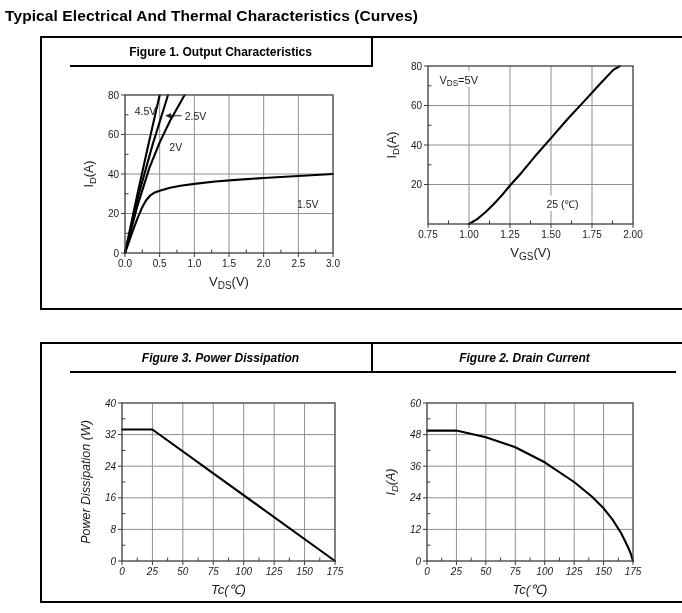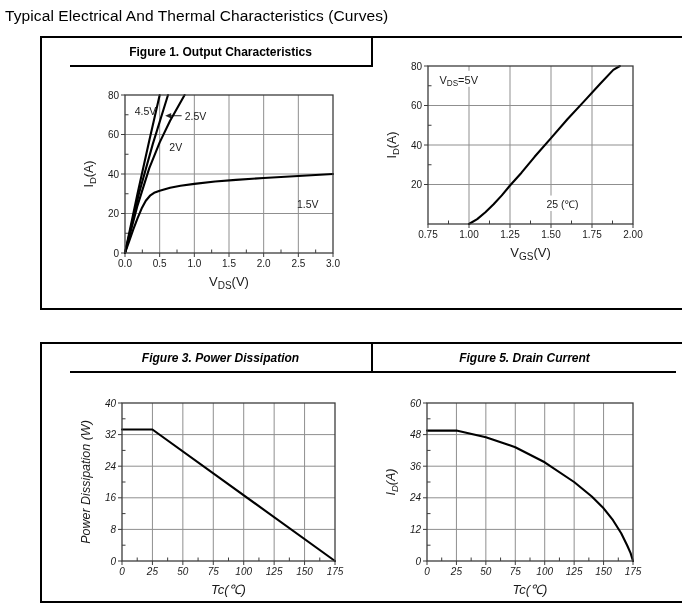--- a/index.html
+++ b/index.html
@@ -3,21 +3,21 @@
 <meta charset="utf-8">
 <style>
   * { margin:0; padding:0; box-sizing:border-box; }
   html,body { background:#ffffff; }
   body {
     width:682px; height:613px; position:relative; overflow:hidden;
     font-family:"Liberation Sans", sans-serif; color:#111;
   }
   .page-title {
     position:absolute; left:5px; top:7px;
-    font-size:15.5px; font-weight:normal; color:#000;
+    font-size:15.5px; font-weight:bold; color:#000;
     letter-spacing:0.1px;
   }
   .fig-table {
     position:absolute; left:40px; width:656px;
     border:2px solid #000; display:flex; background:#fff;padding-left:28px;
   }
   #table-top { top:36px; height:274px; }
   #table-bottom { top:342px; height:261px;font-style:italic; }
   .fig-cell { width:303px; display:flex; flex-direction:column; }
   .fig-cell.left { border-right:2px solid #000; }
@@ -226,21 +226,21 @@
           <text x="46" y="128.3" text-anchor="end">16</text>
           <text x="46" y="96.7" text-anchor="end">24</text>
           <text x="46" y="65.1" text-anchor="end">32</text>
           <text x="46" y="33.5" text-anchor="end">40</text>
         </g>
         <text x="158.5" y="221" text-anchor="middle" font-family="&quot;Liberation Sans&quot;, sans-serif" fill="#1a1a1a"><tspan font-size="13">Tc(℃)</tspan></text>
         <text x="20" y="109" text-anchor="middle" transform="rotate(-90 20 109)" font-family="&quot;Liberation Sans&quot;, sans-serif" fill="#1a1a1a"><tspan font-size="12.5">Power Dissipation (W)</tspan></text>
       </svg>
   </div>
   <div class="fig-cell">
-    <div class="fig-header">Figure 5. Drain Current</div>
+    <div class="fig-header">Figure 2. Drain Current</div>
     <svg id="chart-3" class="fig-chart" width="303" height="228">
         <g stroke="#8f8f8f" stroke-width="1">
           <line x1="83.42857142857143" y1="30" x2="83.42857142857143" y2="188"></line>
           <line x1="112.85714285714286" y1="30" x2="112.85714285714286" y2="188"></line>
           <line x1="142.28571428571428" y1="30" x2="142.28571428571428" y2="188"></line>
           <line x1="171.71428571428572" y1="30" x2="171.71428571428572" y2="188"></line>
           <line x1="201.14285714285714" y1="30" x2="201.14285714285714" y2="188"></line>
           <line x1="230.57142857142856" y1="30" x2="230.57142857142856" y2="188"></line>
           <line x1="54" y1="156.4" x2="260" y2="156.4"></line>
           <line x1="54" y1="124.8" x2="260" y2="124.8"></line>

